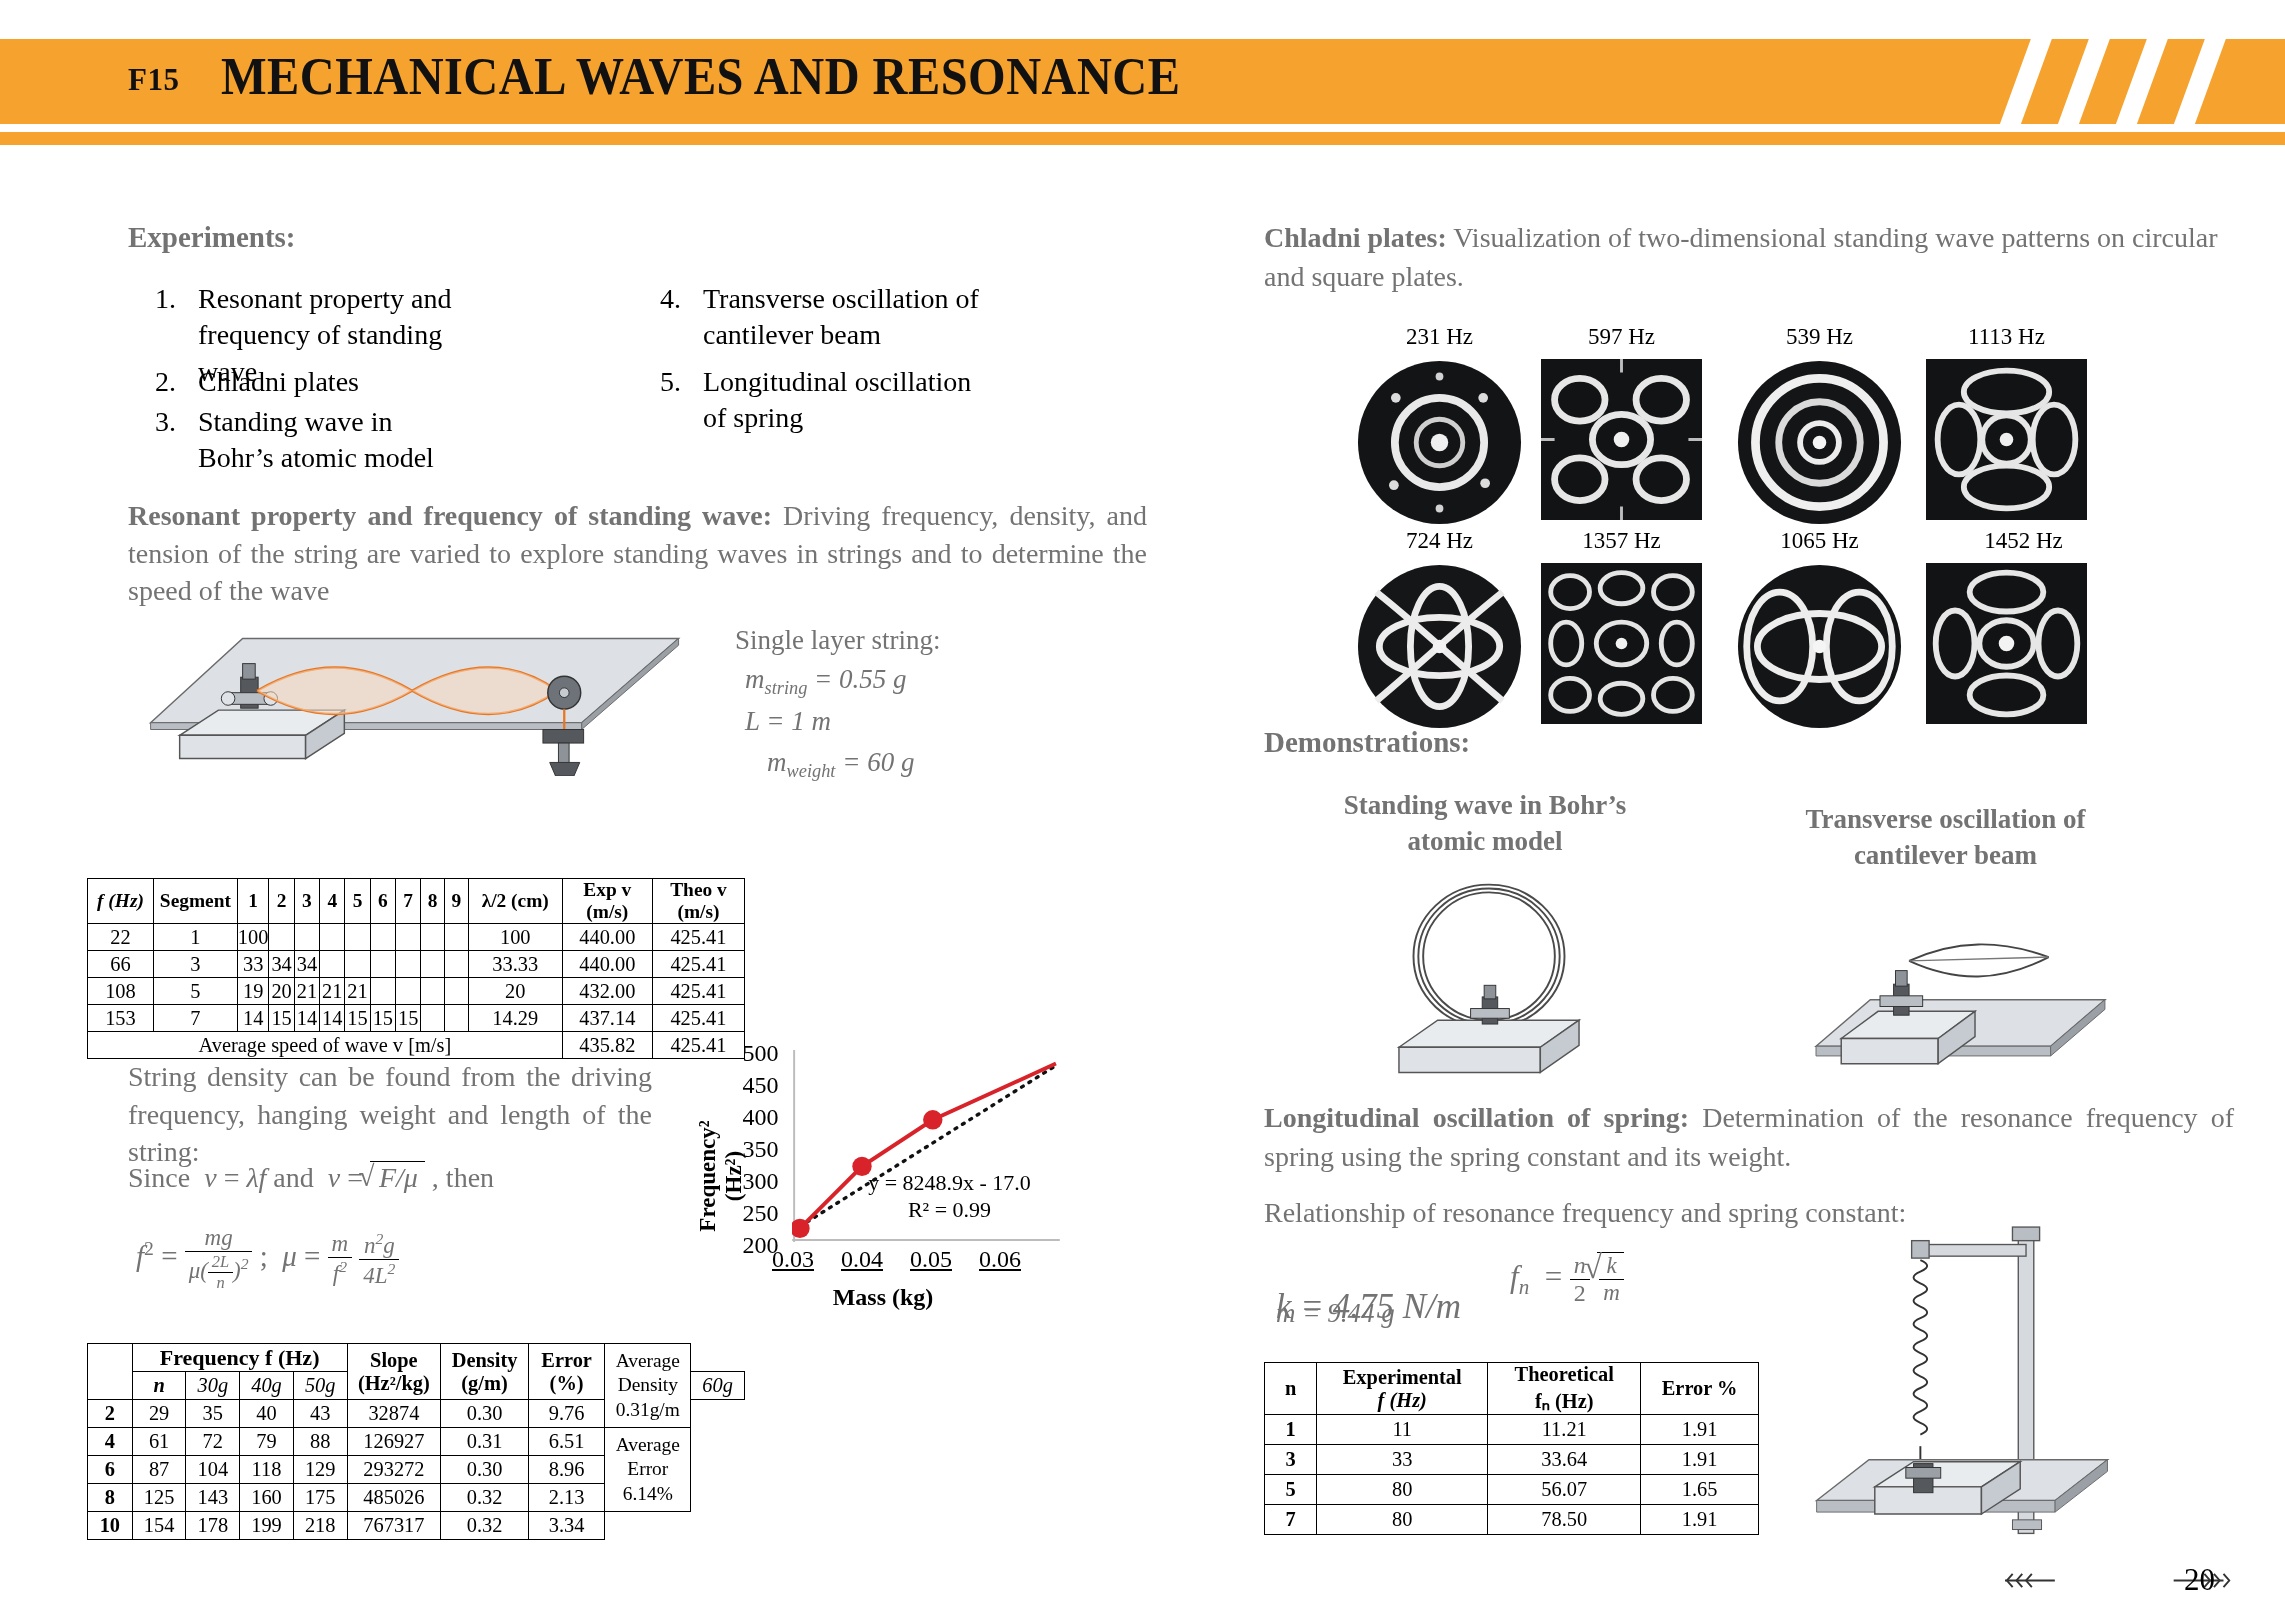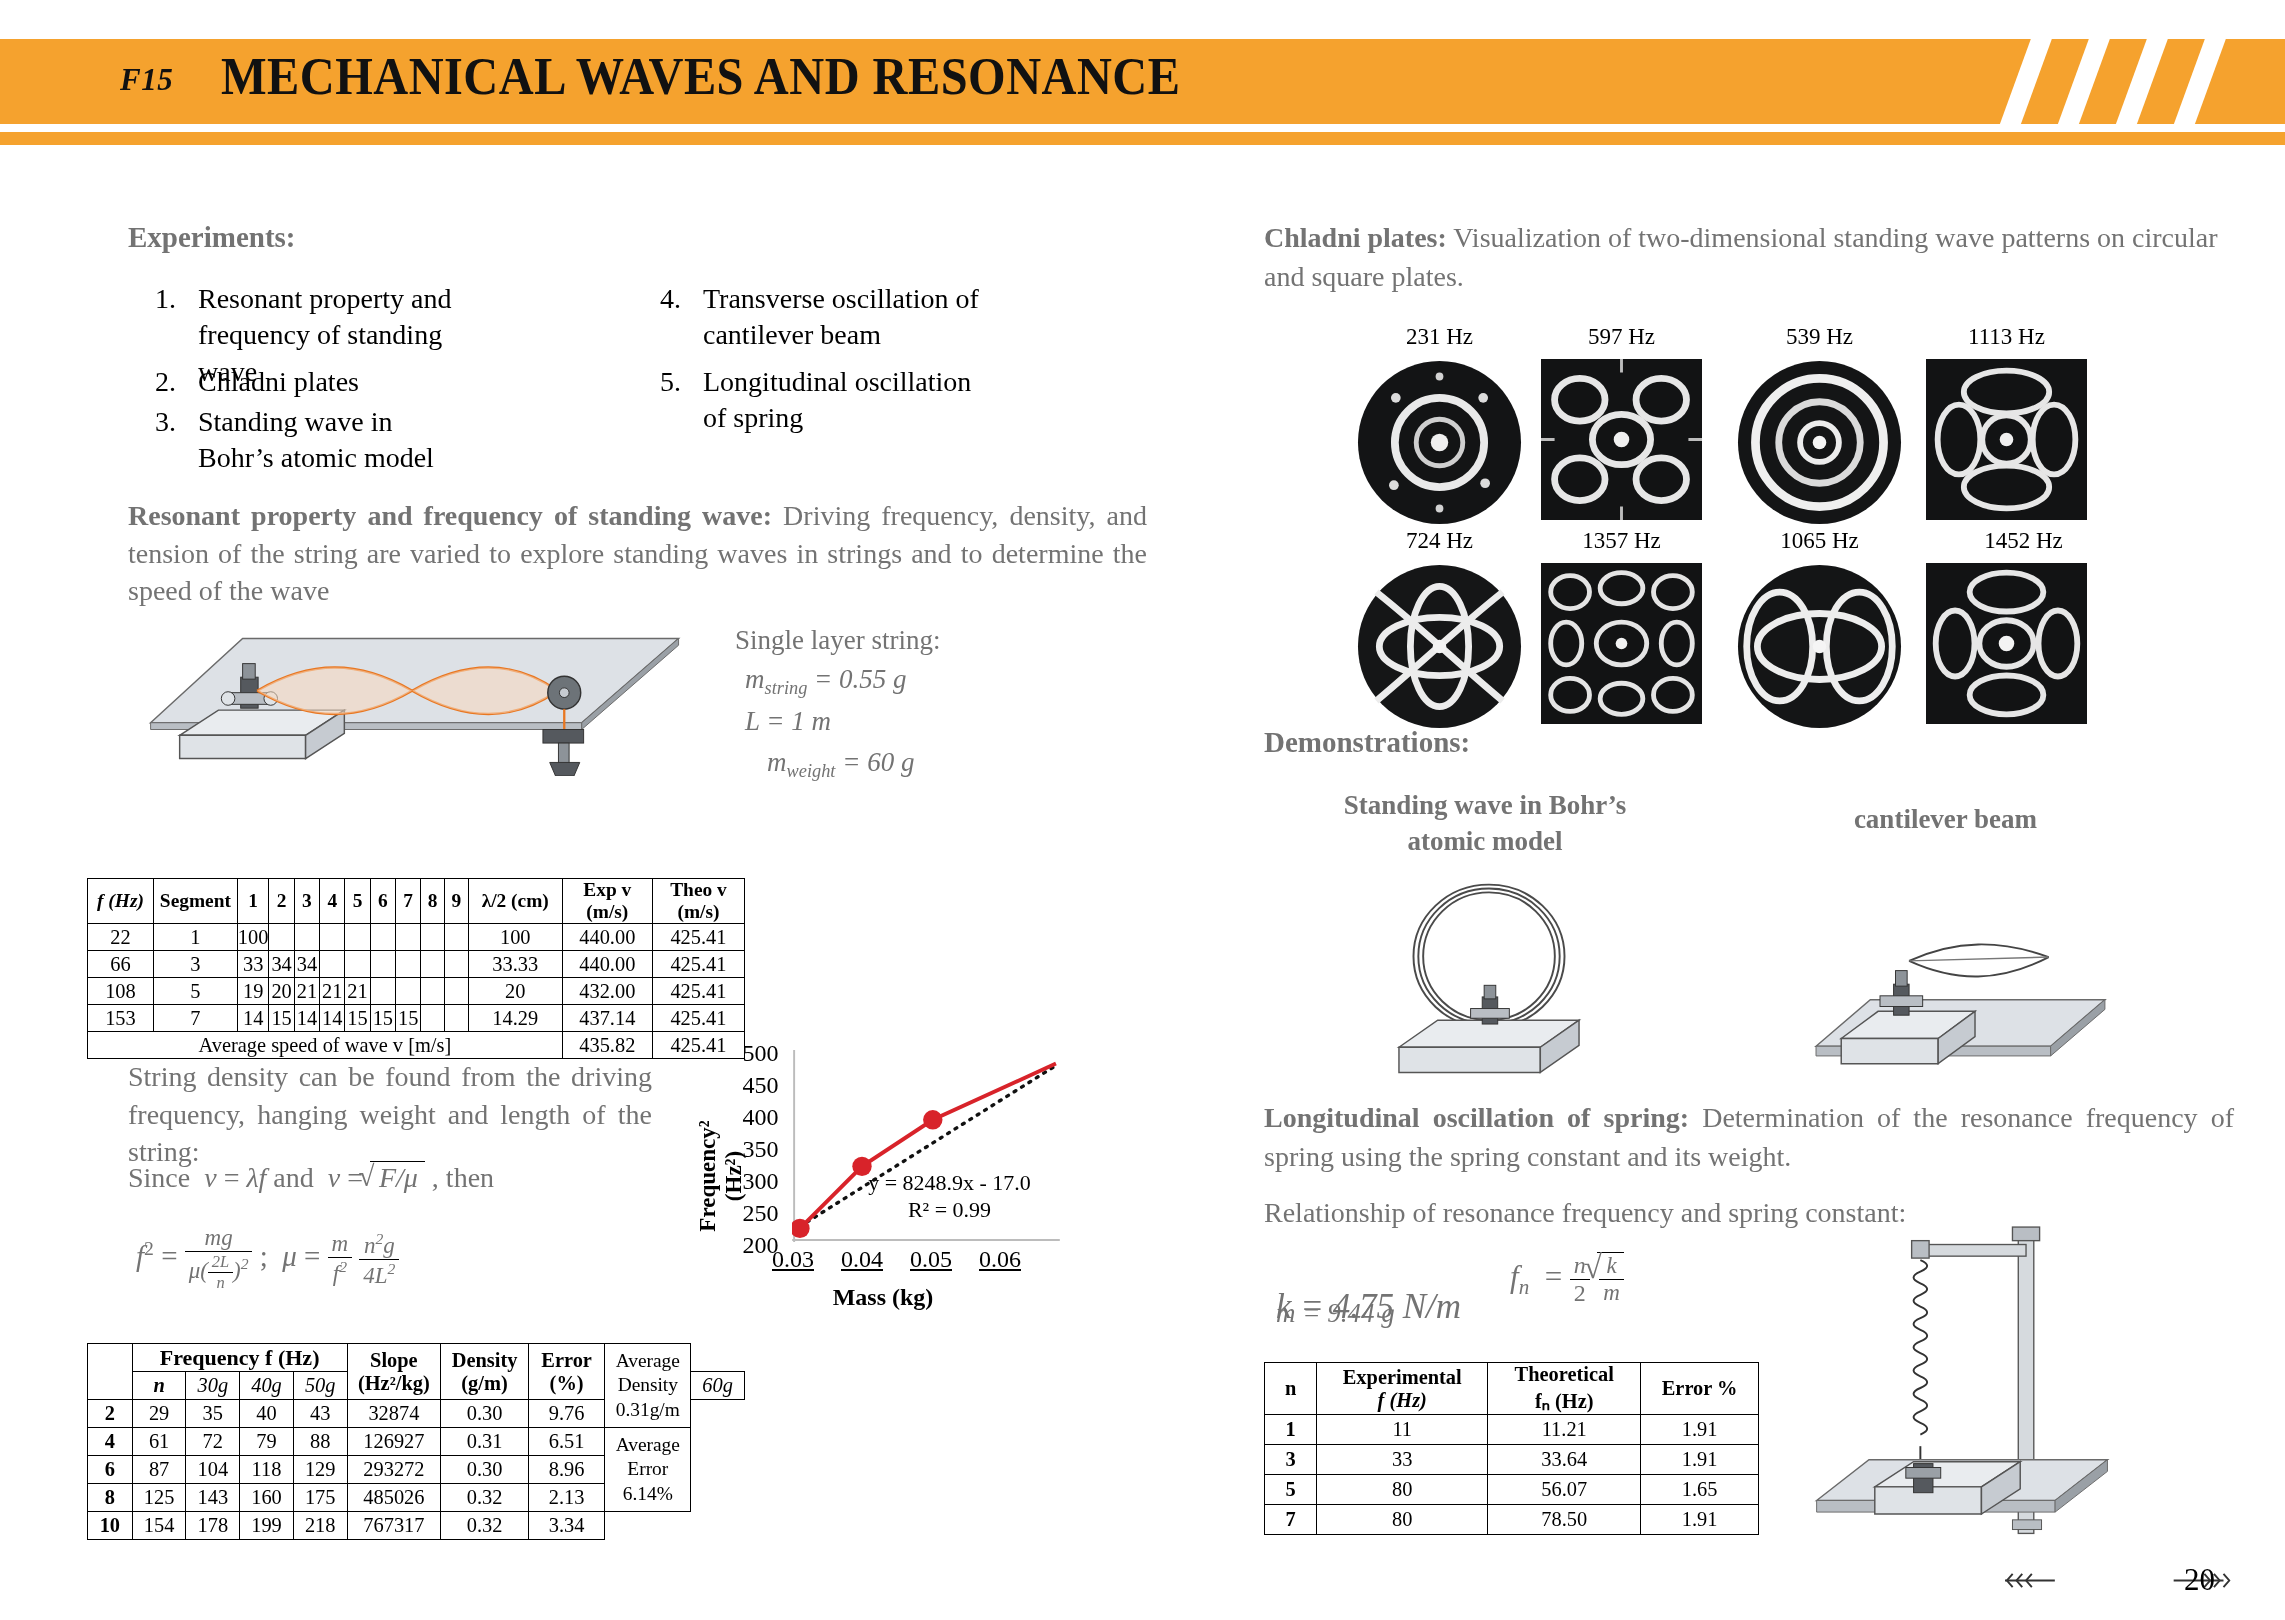--- a/index.html
+++ b/index.html
@@ -20,23 +20,23 @@
   }
   .hdr-bar .stripes{position:absolute;right:0;top:0;height:85px;width:311px;}
   .hdr-stripe{
     position:absolute;top:-19.4px;height:136px;width:21.3px;background:#fff;
     transform:skewX(-20deg);
   }
   .hdr-rule{
     position:absolute;left:0;top:132px;width:2285px;height:12.6px;background:#f5a22e;
   }
   .hdr-code{
-    position:absolute;left:120px;top:62px;
+    position:absolute;left:128px;top:62px;
     font-family:"Liberation Serif", serif;
-    font-weight:bold;font-size:31px;letter-spacing:0.5px;color:#111;font-style:italic;
+    font-weight:bold;font-size:31px;letter-spacing:0.5px;color:#111;
   }
   .hdr-title{
     position:absolute;left:221px;top:47px;
     font-family:"Liberation Serif", serif;
     font-weight:bold;font-size:52px;color:#111;
     transform:scaleX(.93);transform-origin:left center;
     letter-spacing:0.5px;
   }
 
   
@@ -542,20 +542,21 @@
     </svg>
   </div>
 
   <div class="t b" style="left:1264px;top:726px;font-size:29px;">Demonstrations:</div>
 
   <div class="t b ctr" style="left:1291px;top:788px;width:388px;font-size:27px;line-height:1.32;">
     <div>Standing wave in Bohr’s</div>
     <div>atomic model</div>
   </div>
   <div class="t b ctr" style="left:1737px;top:802px;width:417px;font-size:27px;line-height:1.32;">
+    <div>Transverse oscillation of</div>
     <div>cantilever beam</div>
   </div>
 
   <svg class="fig" style="left:1329px;top:873px;" width="320" height="213" viewBox="0 0 330 220">
     <g fill="none" stroke="#4a4a4a" stroke-width="2">
       <ellipse cx="165" cy="86" rx="78" ry="74"></ellipse>
       <ellipse cx="165" cy="86" rx="73" ry="70"></ellipse>
       <ellipse cx="165" cy="86" rx="68" ry="66"></ellipse>
     </g>
     <polygon points="72,180 112,152 258,152 218,180" fill="#e9ecef" stroke="#555" stroke-width="1.5"></polygon>

